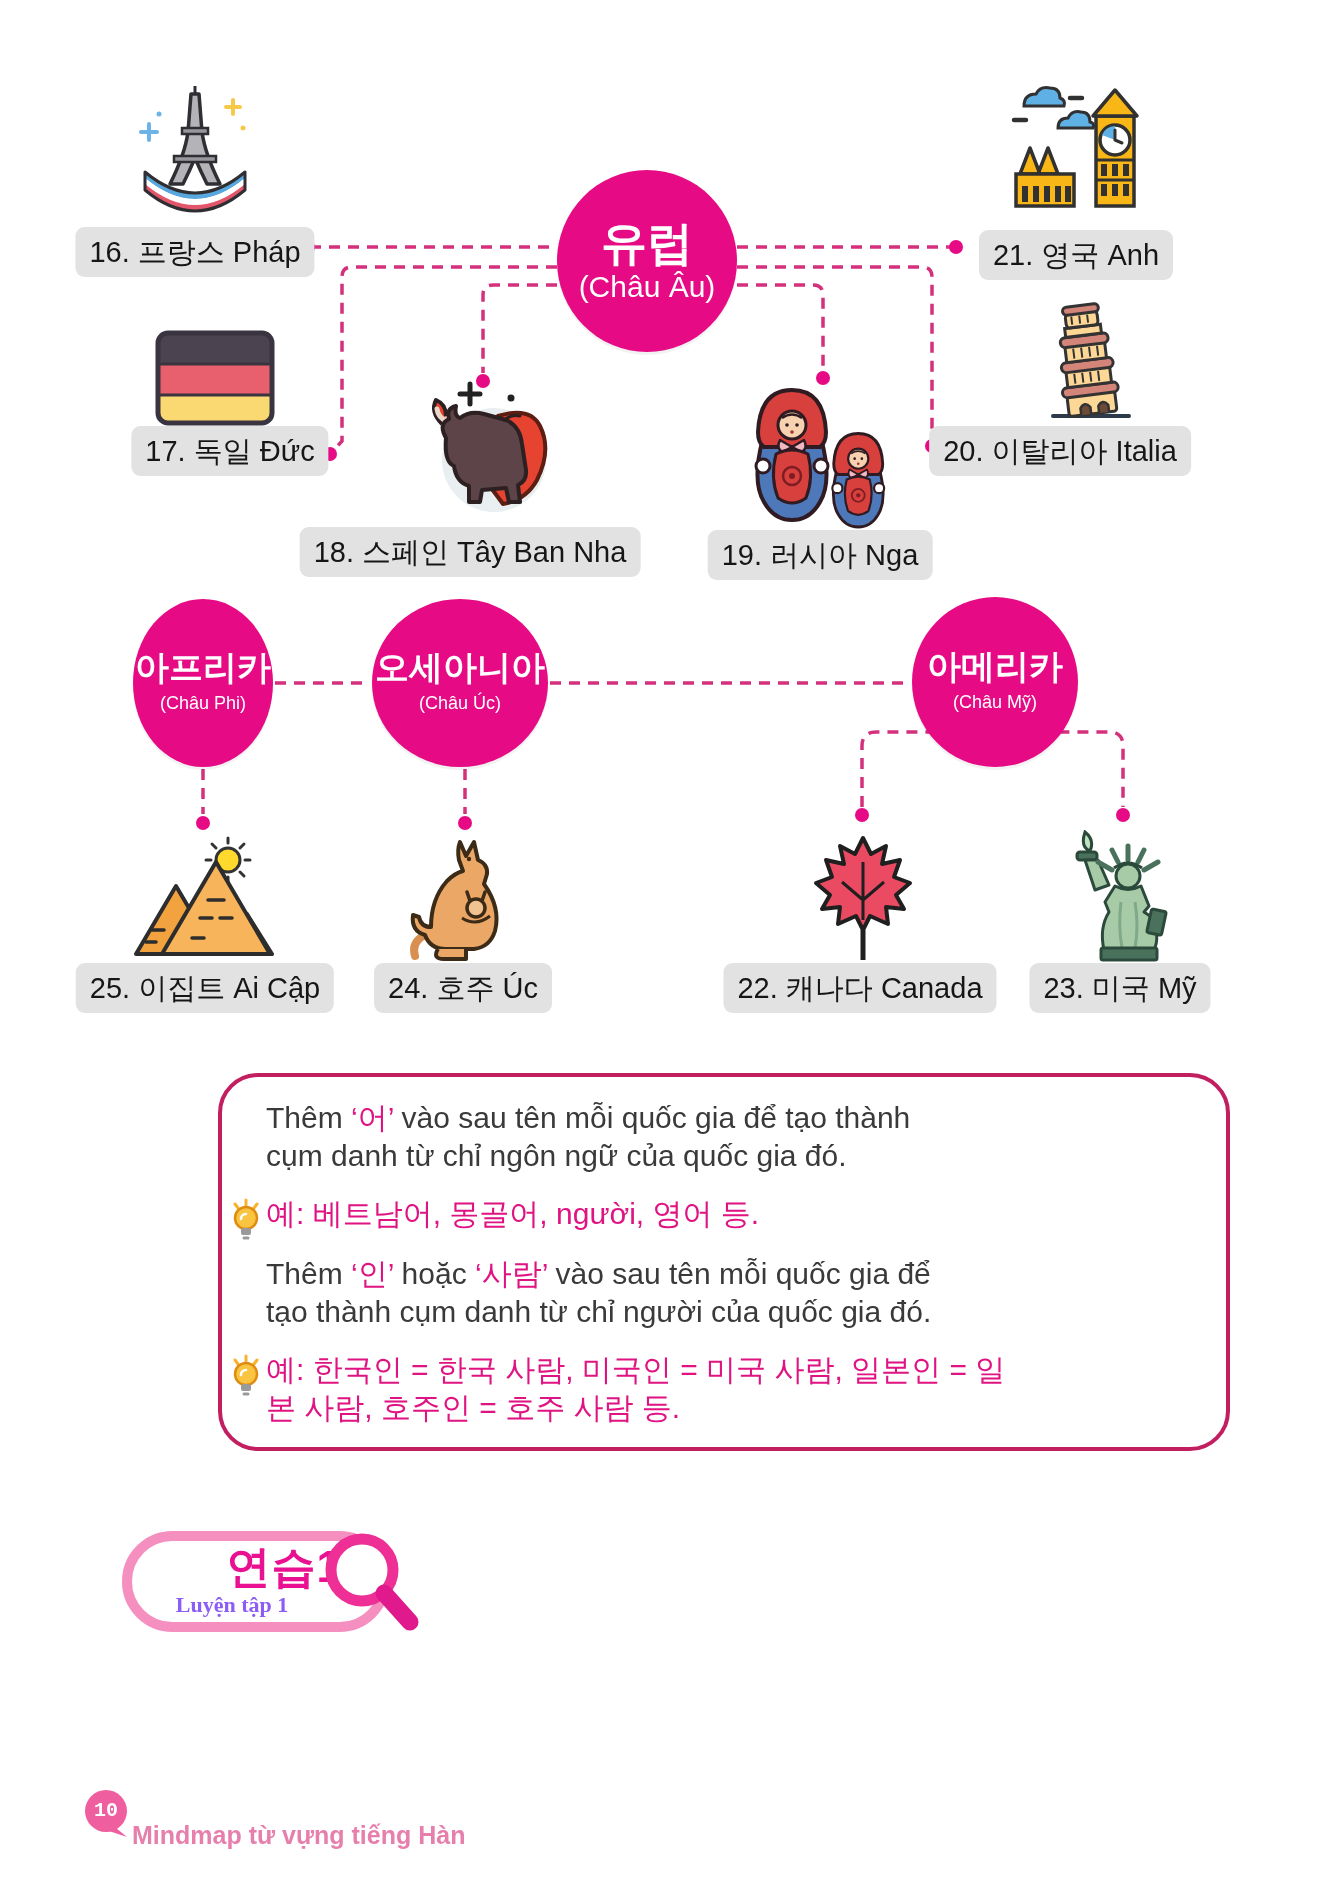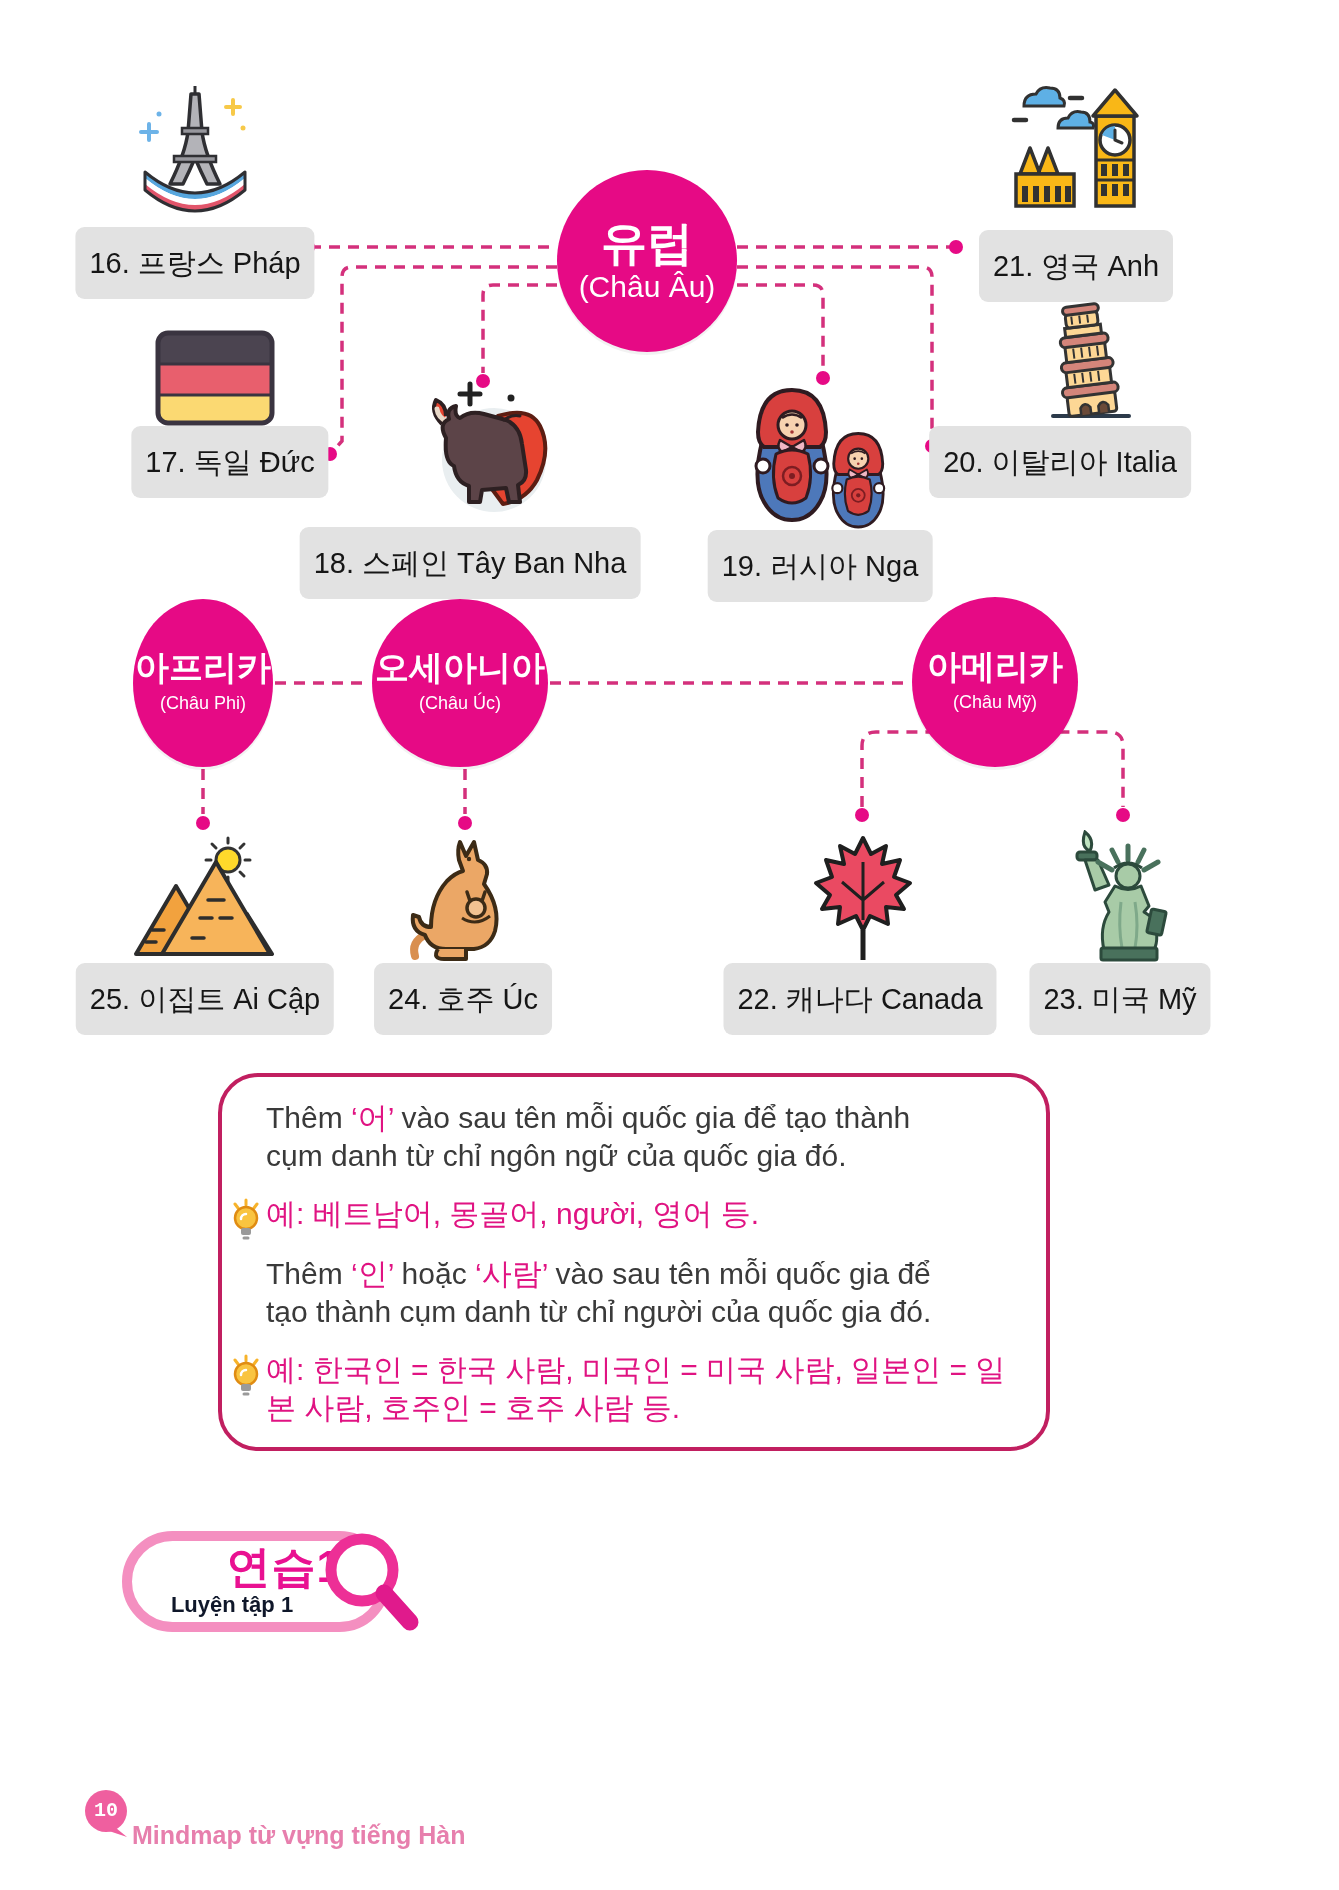--- a/index.html
+++ b/index.html
@@ -5,38 +5,38 @@
   html,body { margin:0; padding:0; background:#ffffff; }
   #page {
     position:relative; width:1339px; height:1890px; background:#ffffff;
     font-family:"Liberation Sans","DejaVu Sans",sans-serif; overflow:hidden;
   }
   svg { display:block; }
   .abs { position:absolute; }
   
   .chip {
     position:absolute; transform:translateX(-50%);
-    background:#e2e2e2; border-radius:9px; padding:19px 14px;
+    background:#e2e2e2; border-radius:9px; padding:8px 14px;
     font-size:29px; line-height:34px; color:#161616; font-weight:500;
     white-space:nowrap;
   }
   
   .circle {
     position:absolute; background:#e60a85; border-radius:50%;
     color:#ffffff; display:flex; flex-direction:column;
     align-items:center; justify-content:center; text-align:center;
     box-shadow:0 3px 0 rgba(0,0,0,0.05);
   }
   .circle .kr { font-weight:bold; font-size:34px; line-height:40px; }
   .circle .vn { font-size:18px; line-height:32px; }
   .circle.big .kr { font-size:46px; line-height:52px; }
   .circle.big .vn { font-size:30px; line-height:36px; }
   
   .notebox {
-    position:absolute; left:218px; top:1073px; width:832px; height:378px;
+    position:absolute; left:218px; top:1073px; width:1012px; height:378px;
     border:4px solid #c11f60; border-radius:40px; box-sizing:border-box;
   }
   .note-inner { padding:22px 30px 0 20px; }
   .para {
     margin:0 0 20px 24px; font-size:30px; line-height:38px; color:#3a3a3a;
   }
   .pink { color:#e01382; }
   .example {
     position:relative; margin:0 0 22px 0; padding-left:0;
     font-size:30px; line-height:38px; color:#e01382;
@@ -46,21 +46,21 @@
   
   .practice-pill {
     position:absolute; left:122px; top:1531px; width:268px; height:101px;
     border:10px solid #f48fc0; border-radius:56px; box-sizing:border-box;
     background:#ffffff;
   }
   .practice-text {
     position:absolute; left:122px; top:1544px; width:220px; text-align:center;
   }
   .practice-text .kr { font-size:44px; line-height:46px; font-weight:bold; color:#e91191; letter-spacing:1px;text-align:right; }
-  .practice-text .vn { font-size:22px; line-height:26px; font-weight:bold; color:#0f172a; margin-top:2px; }
+  .practice-text .vn { font-size:22px; line-height:26px; font-weight:bold; color:#8b5cf6; margin-top:2px;font-family:Liberation Serif, serif; }
   
   .page-bubble { position:absolute; left:82px; top:1789px; width:48px; height:50px;font-family:Liberation Mono, monospace; }
   .page-bubble span {
     position:absolute; left:0; top:1px; width:48px; text-align:center;
     color:#ffffff; font-size:20px; font-weight:bold; line-height:42px;
   }
   .footer-title {
     position:absolute; left:132px; top:1821px; font-size:25px; color:#e77fad;font-weight:bold;
   }
 </style>

